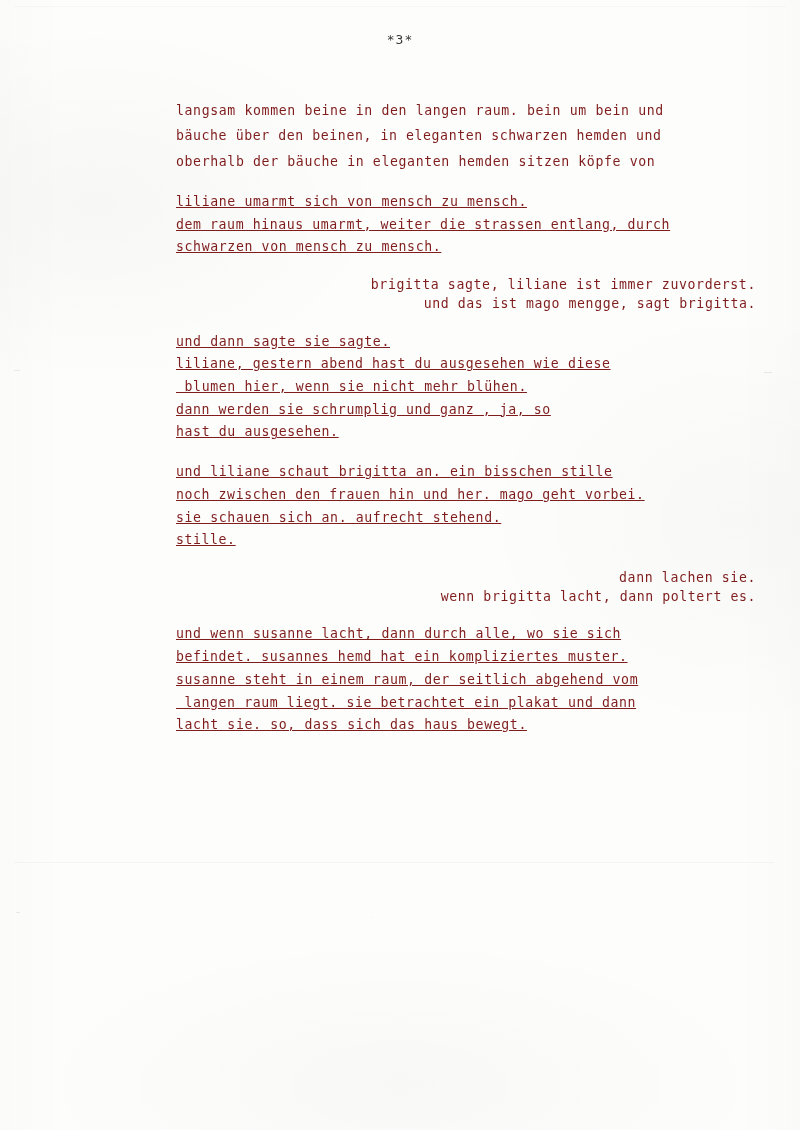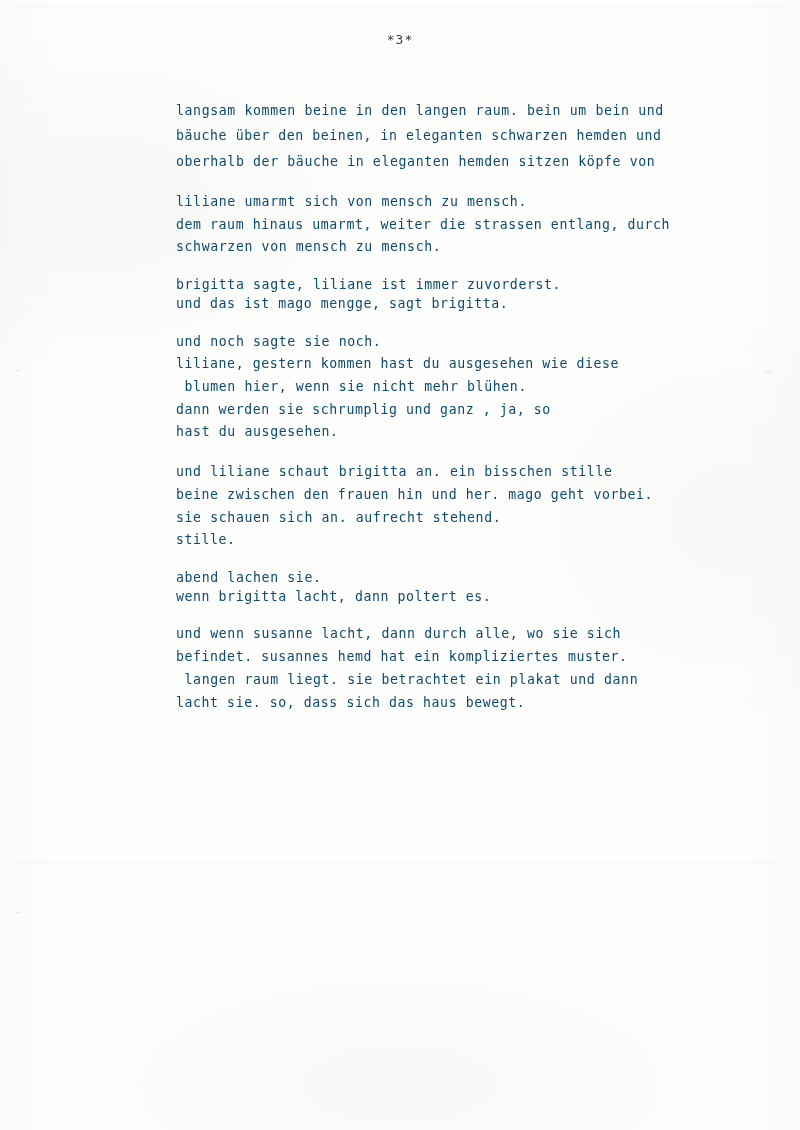--- a/index.html
+++ b/index.html
@@ -42,35 +42,35 @@
     letter-spacing: 1px;
     color: #3a3a3a;
   }
   .body-text {
     position: absolute;
     left: 176px;
     top: 98px;
     width: 580px;
     font-size: 13.2px;
     letter-spacing: 0.6px;
-    color: #0c4a6e;
+    color: #7f1d1d;
   }
   .para {
     margin: 0 0 17px 0;
   }
   .line {
     display: block;
     white-space: pre;
   }
   
   .para .line:nth-child(odd) { letter-spacing: 0.62px; }
   .para .line:nth-child(even) { letter-spacing: 0.58px; }
-  .tight .line { line-height: 1.42; }
+  .tight .line { line-height: 1.42; text-align: right; }
   .loose .line { line-height: 1.92; }
-  .mid .line { line-height: 1.72; }
+  .mid .line { line-height: 1.72; text-decoration: underline; }
 </style>
 </head>
 <body>
 
 <div class="page">
 
   <div class="scan-tint"></div>
 
   <div class="edge-line" style="left:14px; top:6px; width:772px; height:1px; opacity:0.35;"></div>
   <div class="edge-line" style="left:14px; top:862px; width:760px; height:1px; opacity:0.45;"></div>
@@ -94,40 +94,41 @@
       <span class="line">dem raum hinaus umarmt, weiter die strassen entlang, durch</span>
       <span class="line">schwarzen von mensch zu mensch.</span>
     </p>
 
     <p class="para tight">
       <span class="line">brigitta sagte, liliane ist immer zuvorderst.</span>
       <span class="line">und das ist mago mengge, sagt brigitta.</span>
     </p>
 
     <p class="para mid">
-      <span class="line">und noch sagte sie noch.</span>
-      <span class="line">liliane, gestern kommen hast du ausgesehen wie diese</span>
+      <span class="line">und dann sagte sie sagte.</span>
+      <span class="line">liliane, gestern abend hast du ausgesehen wie diese</span>
       <span class="line"> blumen hier, wenn sie nicht mehr blühen.</span>
       <span class="line">dann werden sie schrumplig und ganz , ja, so</span>
       <span class="line">hast du ausgesehen.</span>
     </p>
 
     <p class="para mid">
       <span class="line">und liliane schaut brigitta an. ein bisschen stille</span>
-      <span class="line">beine zwischen den frauen hin und her. mago geht vorbei.</span>
+      <span class="line">noch zwischen den frauen hin und her. mago geht vorbei.</span>
       <span class="line">sie schauen sich an. aufrecht stehend.</span>
       <span class="line">stille.</span>
     </p>
 
     <p class="para tight">
-      <span class="line">abend lachen sie.</span>
+      <span class="line">dann lachen sie.</span>
       <span class="line">wenn brigitta lacht, dann poltert es.</span>
     </p>
 
     <p class="para mid">
       <span class="line">und wenn susanne lacht, dann durch alle, wo sie sich</span>
       <span class="line">befindet. susannes hemd hat ein kompliziertes muster.</span>
+      <span class="line">susanne steht in einem raum, der seitlich abgehend vom</span>
       <span class="line"> langen raum liegt. sie betrachtet ein plakat und dann</span>
       <span class="line">lacht sie. so, dass sich das haus bewegt.</span>
     </p>
 
   </div>
 </div>
 
 </body></html>

